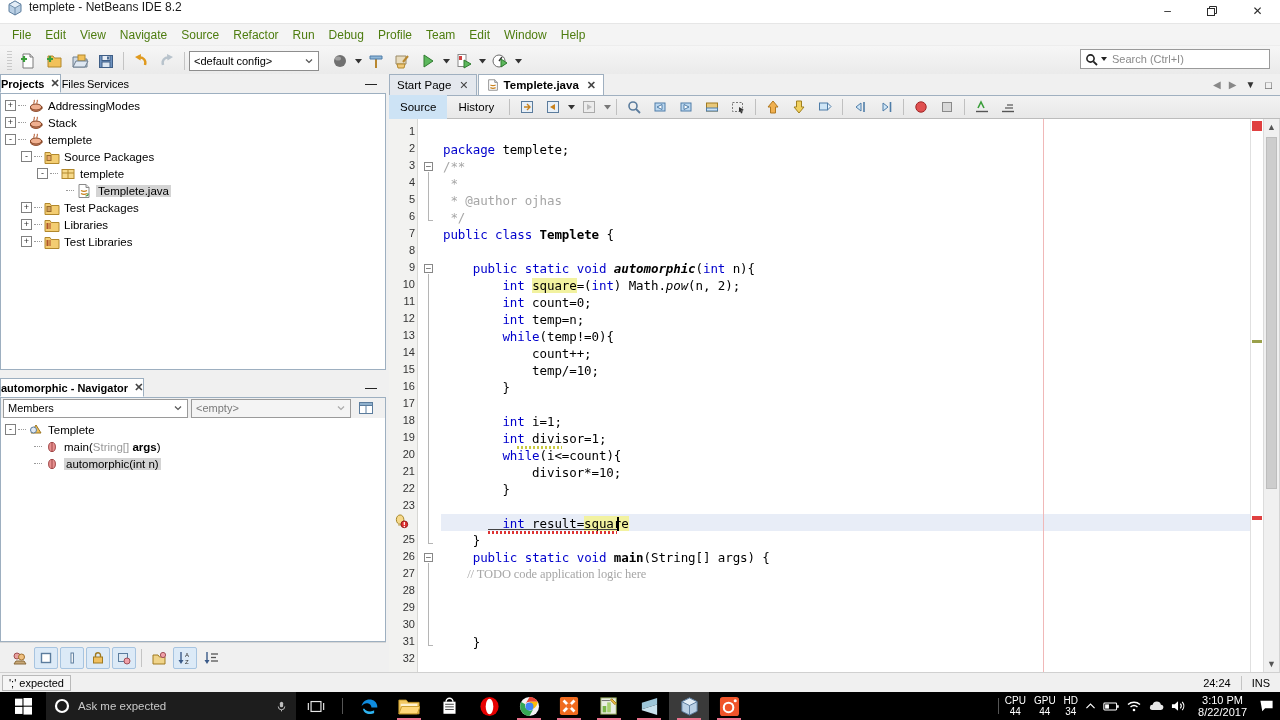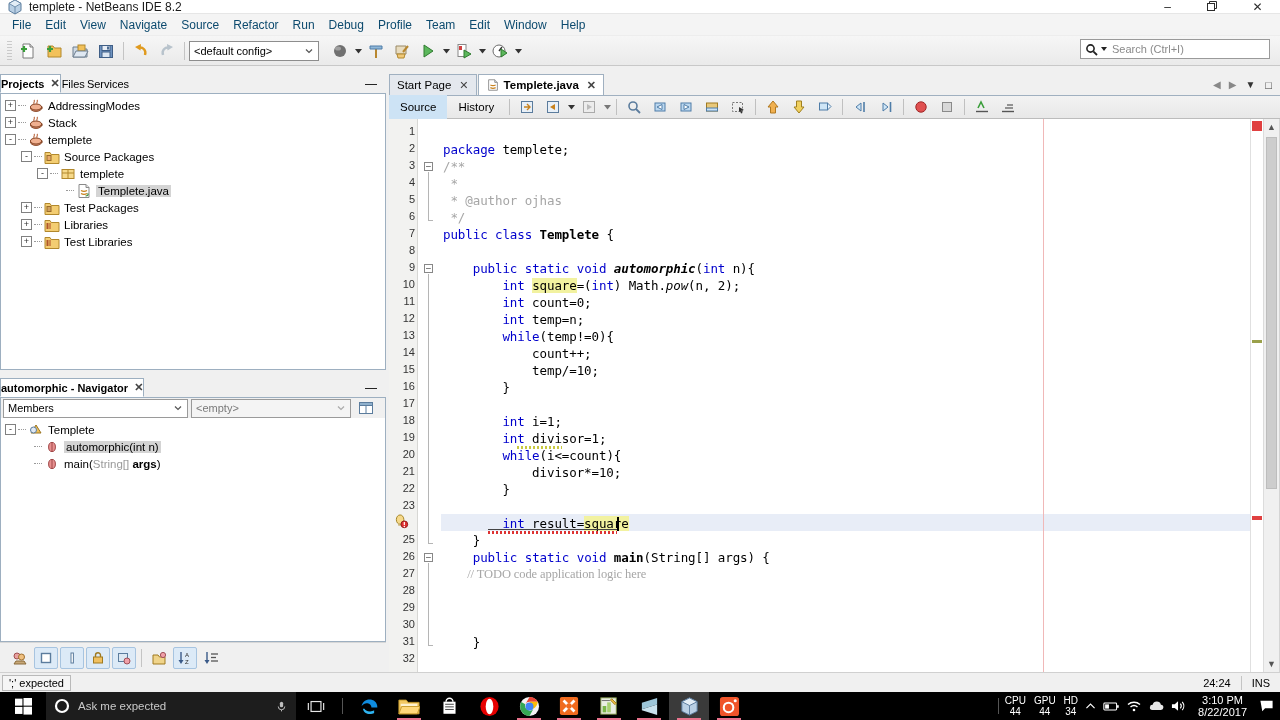--- a/index.html
+++ b/index.html
@@ -8,33 +8,33 @@
     font-family: "Liberation Sans", sans-serif;
     font-size: 12px;
     background:#f0f0f0;
     color:#000;
     -webkit-font-smoothing: antialiased;
   }
   .app { position:relative; width:1280px; height:720px; }
 
   
   .titlebar{
-    height:14px; background:#ffffff; display:flex; align-items:center;
+    height:24px; background:#ffffff; display:flex; align-items:flex-start;
     border-bottom:1px solid #e6e6e6;
   }
   .titlebar .tb-icon{ width:16px;height:16px;margin:0 6px 0 7px; flex:none;}
   .titlebar .tb-title{ font-size:12px; color:#1a1a1a; }
   .winbtns{ margin-left:auto; display:flex; height:22px; }
   .winbtn{ width:45px; height:22px; display:flex;align-items:center;justify-content:center;
            font-size:12px; color:#2b2b2b; cursor:default;}
 
   
   .menubar{ height:22px; background:#f4f4f4; display:flex; align-items:center; padding-left:5px;
             border-bottom:1px solid #ededed;}
-  .menubar .mi{ padding:3px 7px; font-size:12px; color:#0c4a6e; border-radius:2px; }
+  .menubar .mi{ padding:3px 7px; font-size:12px; color:#4d7c0f; border-radius:2px; }
 
   
   .toolbar{ height:30px; background:linear-gradient(#f6f6f6,#eaeaea);
             border-bottom:1px solid #c8c8c8; display:flex; align-items:center; padding-left:4px;
             position:relative;}
   .tgrip{ width:5px;height:20px; margin:0 3px; background:
           repeating-linear-gradient(to bottom,#b9b9b9 0 1px, transparent 1px 3px);
           opacity:.7;}
   .tbtn{ width:26px;height:24px; display:flex;align-items:center;justify-content:center;
          border:1px solid transparent; border-radius:3px;}
@@ -489,30 +489,30 @@
                 </svg>
                 <span>Templete</span>
               </div>
               <div class="trow" style="padding-left: 16px;">
                 <span style="width: 13px; flex: 0 0 auto;"></span>
                 <span class="dotline"></span>
                 <svg viewBox="0 0 16 16" width="16" height="16" class="ico">
                   <ellipse cx="8" cy="8" rx="3.4" ry="4.6" fill="#e89090" stroke="#a04848"></ellipse>
                   <line x1="8" y1="3.6" x2="8" y2="12.4" stroke="#a04848"></line>
                 </svg>
-                <span class="sel">automorphic(int n)</span>
+                <span>main(<span style="color:#9a9a9a">String[]</span> <b>args</b>)</span>
               </div>
               <div class="trow" style="padding-left: 16px;">
                 <span style="width: 13px; flex: 0 0 auto;"></span>
                 <span class="dotline"></span>
                 <svg viewBox="0 0 16 16" width="16" height="16" class="ico">
                   <ellipse cx="8" cy="8" rx="3.4" ry="4.6" fill="#e89090" stroke="#a04848"></ellipse>
                   <line x1="8" y1="3.6" x2="8" y2="12.4" stroke="#a04848"></line>
                 </svg>
-                <span>main(<span style="color:#9a9a9a">String[]</span> <b>args</b>)</span>
+                <span class="sel">automorphic(int n)</span>
               </div>
             </div>
         </div>
 
         <div class="navbottom">
           <div class="nbtn">
             <svg width="16" height="16" viewBox="0 0 16 16">
               <circle cx="5" cy="6" r="3" fill="#e8a0a0" stroke="#a05050"></circle>
               <circle cx="9.5" cy="7" r="3" fill="#f0c080" stroke="#a07030"></circle>
               <path d="M2 14h12l-2-3H4z" fill="#c8a878" stroke="#8a6a3a"></path>

